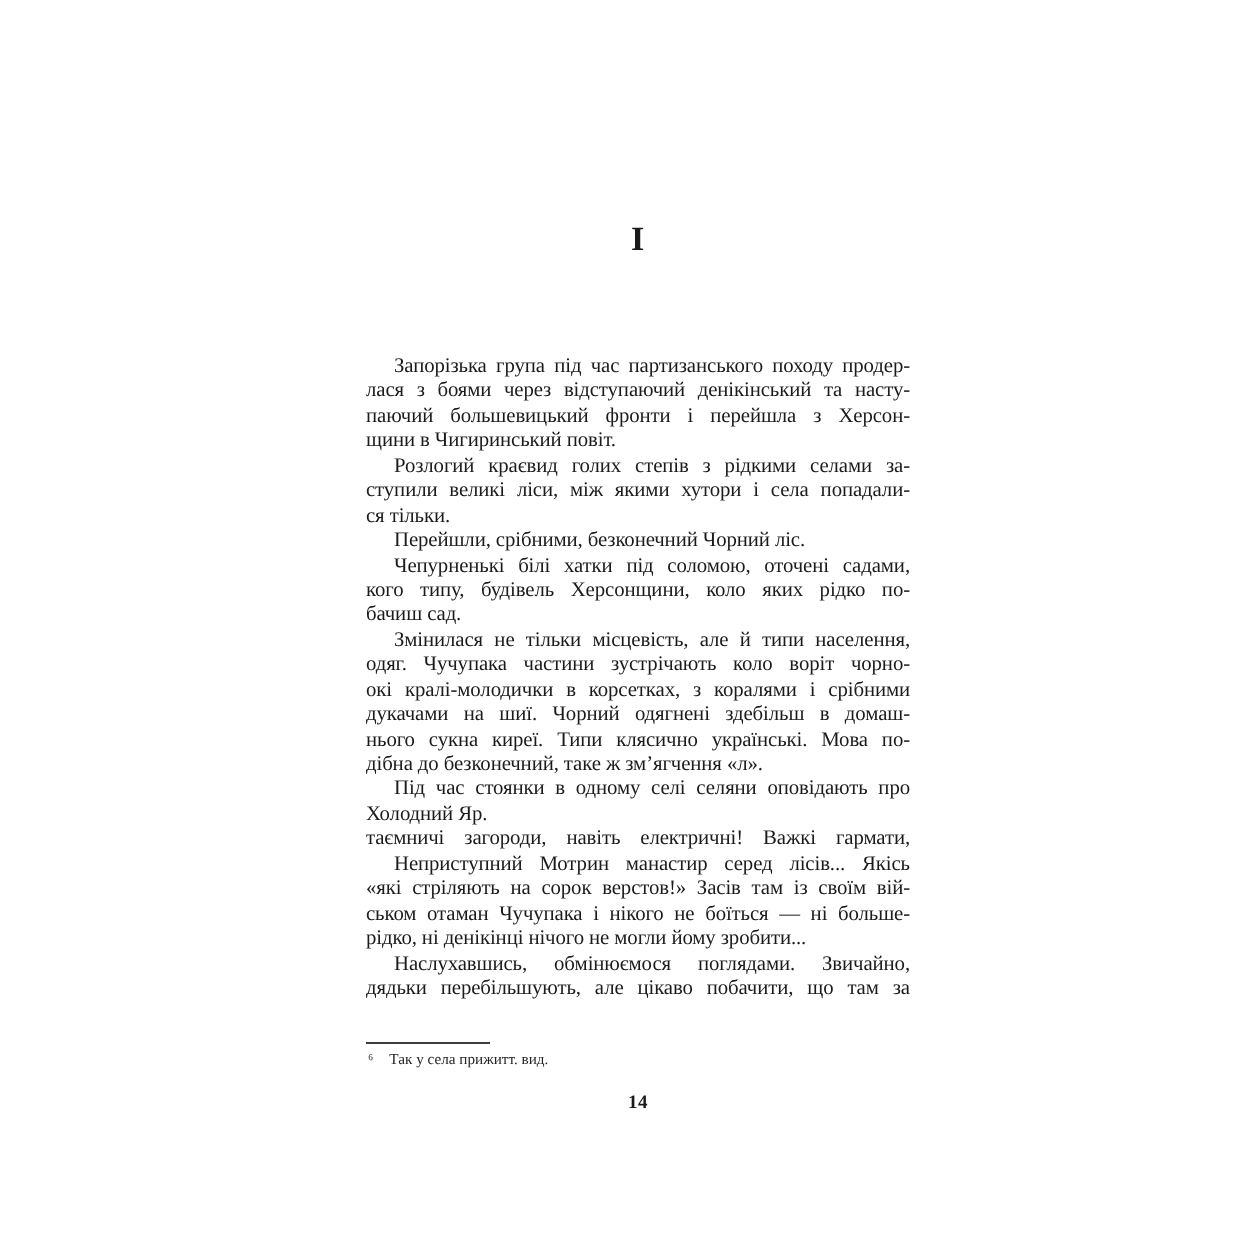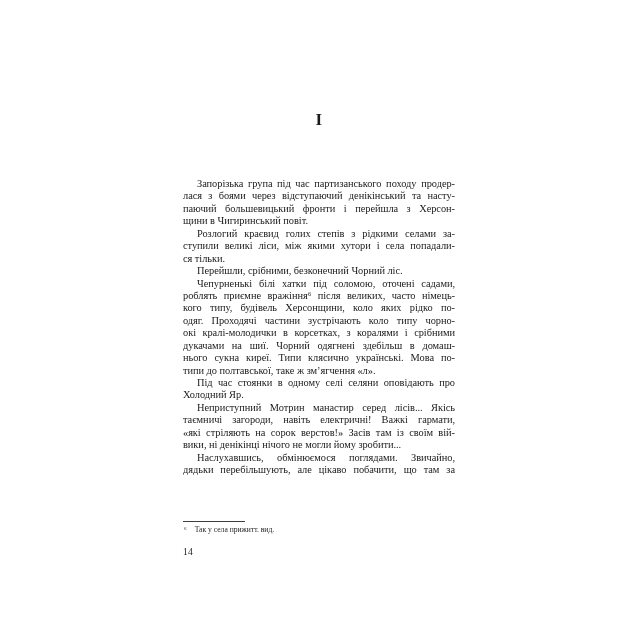--- a/index.html
+++ b/index.html
@@ -65,56 +65,58 @@
   }
   .footnote .fn-marker{
     display:inline-block;
     font-size:7.6px;
     margin-right:8px;
     vertical-align:top;
   }
   .page-number{
     position:absolute;
     left:183px;width:272px;top:547px;
-    text-align:left;
+    text-align:center;
     font-size:9.5px;
-    font-weight:400;
+    font-weight:700;
     letter-spacing:0.3px;
   }
 </style>
 </head>
 <body>
 
 <div class="page">
 
   <div class="chapter-num">I</div>
 
   <div class="body-text">
     <span class="line ind">Запорізька група під час партизанського походу продер-</span>
     <span class="line">лася з боями через відступаючий денікінський та насту-</span>
     <span class="line">паючий большевицький фронти і перейшла з Херсон-</span>
     <span class="line end">щини в Чигиринський повіт.</span>
     <span class="line ind">Розлогий краєвид голих степів з рідкими селами за-</span>
     <span class="line">ступили великі ліси, між якими хутори і села попадали-</span>
     <span class="line end">ся тільки.</span>
     <span class="line ind end">Перейшли, срібними, безконечний Чорний ліс.</span>
     <span class="line ind">Чепурненькі білі хатки під соломою, оточені садами,</span>
-    <span class="line">роблять приємне вражіння⁶ після великих, часто німець-</span>
     <span class="line">кого типу, будівель Херсонщини, коло яких рідко по-</span>
-    <span class="line">одяг. Проходячі частини зустрічають коло типу чорно-</span>
+    <span class="line end">бачиш сад.</span>
+    <span class="line ind">Змінилася не тільки місцевість, але й типи населення,</span>
+    <span class="line">одяг. Чучупака частини зустрічають коло воріт чорно-</span>
     <span class="line">окі кралі-молодички в корсетках, з коралями і срібними</span>
     <span class="line">дукачами на шиї. Чорний одягнені здебільш в домаш-</span>
     <span class="line">нього сукна киреї. Типи клясично українські. Мова по-</span>
-    <span class="line end">типи до полтавської, таке ж зм’ягчення «л».</span>
+    <span class="line end">дібна до безконечний, таке ж зм’ягчення «л».</span>
     <span class="line ind">Під час стоянки в одному селі селяни оповідають про</span>
     <span class="line end">Холодний Яр.</span>
+    <span class="line">таємничі загороди, навіть електричні! Важкі гармати,</span>
     <span class="line ind">Неприступний Мотрин манастир серед лісів... Якісь</span>
-    <span class="line">таємничі загороди, навіть електричні! Важкі гармати,</span>
     <span class="line">«які стріляють на сорок верстов!» Засів там із своїм вій-</span>
-    <span class="line end">вики, ні денікінці нічого не могли йому зробити...</span>
+    <span class="line">ськом отаман Чучупака і нікого не боїться — ні больше-</span>
+    <span class="line end">рідко, ні денікінці нічого не могли йому зробити...</span>
     <span class="line ind">Наслухавшись, обмінюємося поглядами. Звичайно,</span>
     <span class="line">дядьки перебільшують, але цікаво побачити, що там за</span>
   </div>
 
   <div class="footnote-rule"></div>
 
   <div class="footnote">
     <span class="fn-marker">⁶</span><span>Так у села прижитт. вид.</span>
   </div>
 

